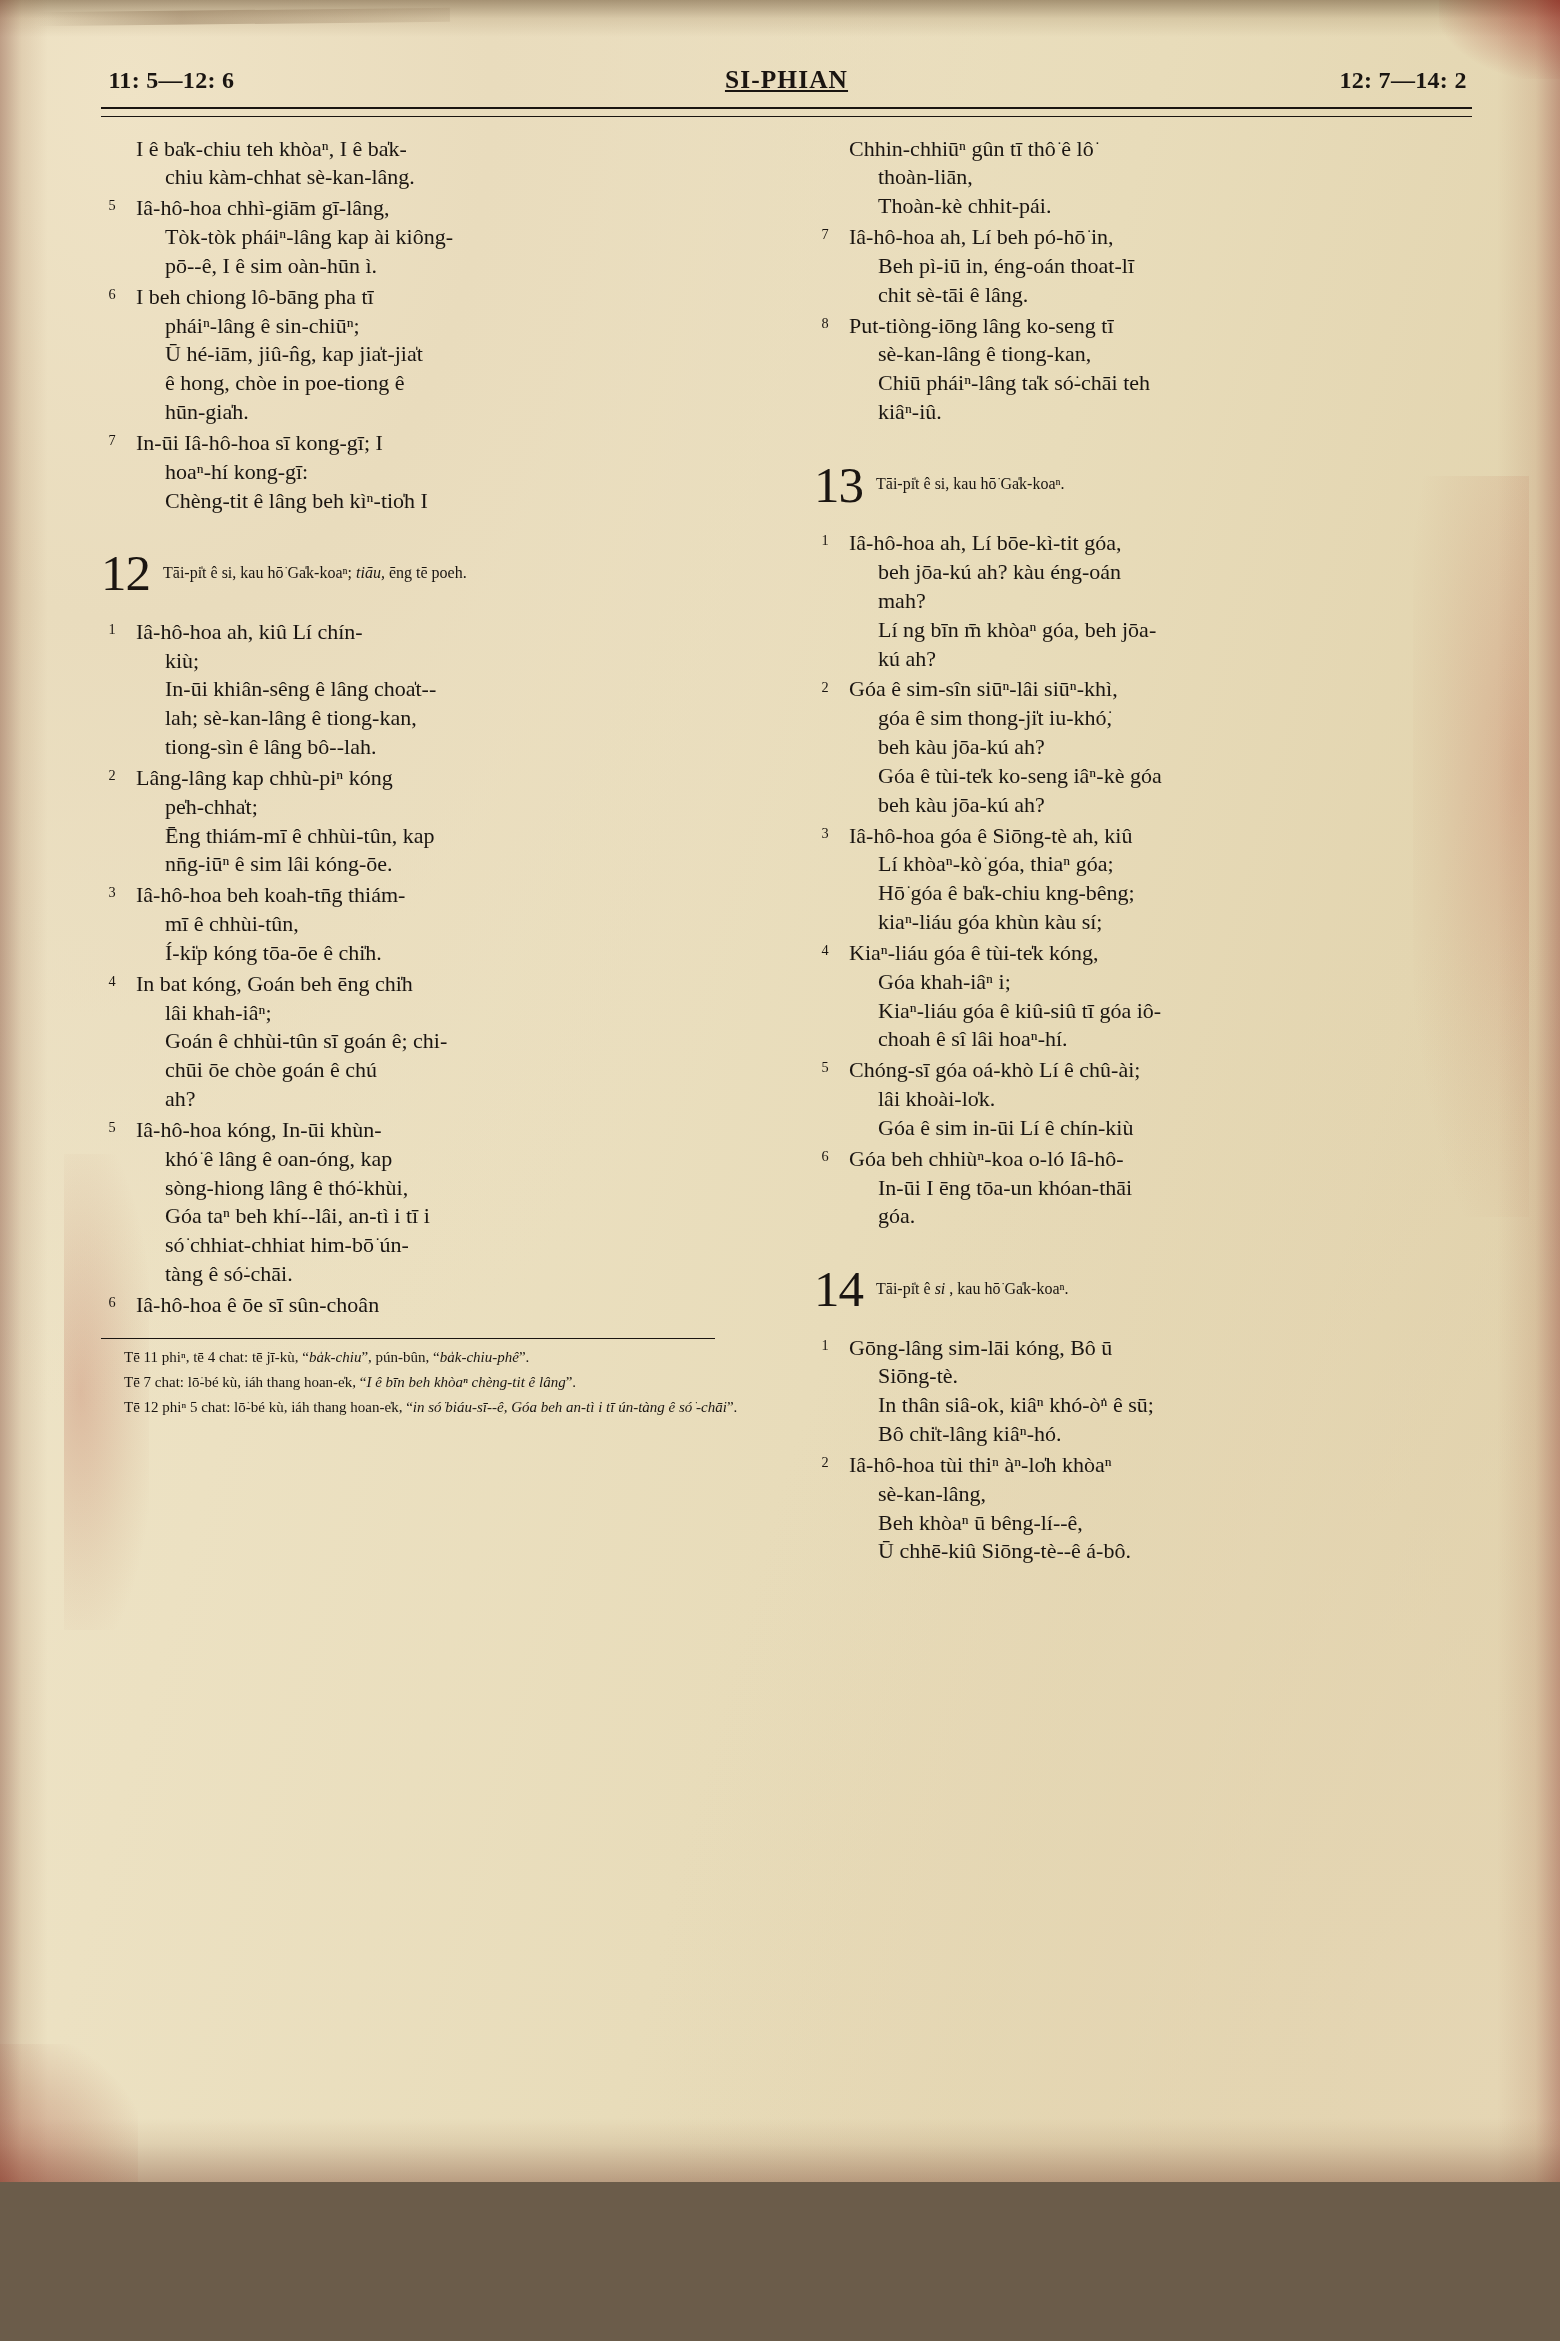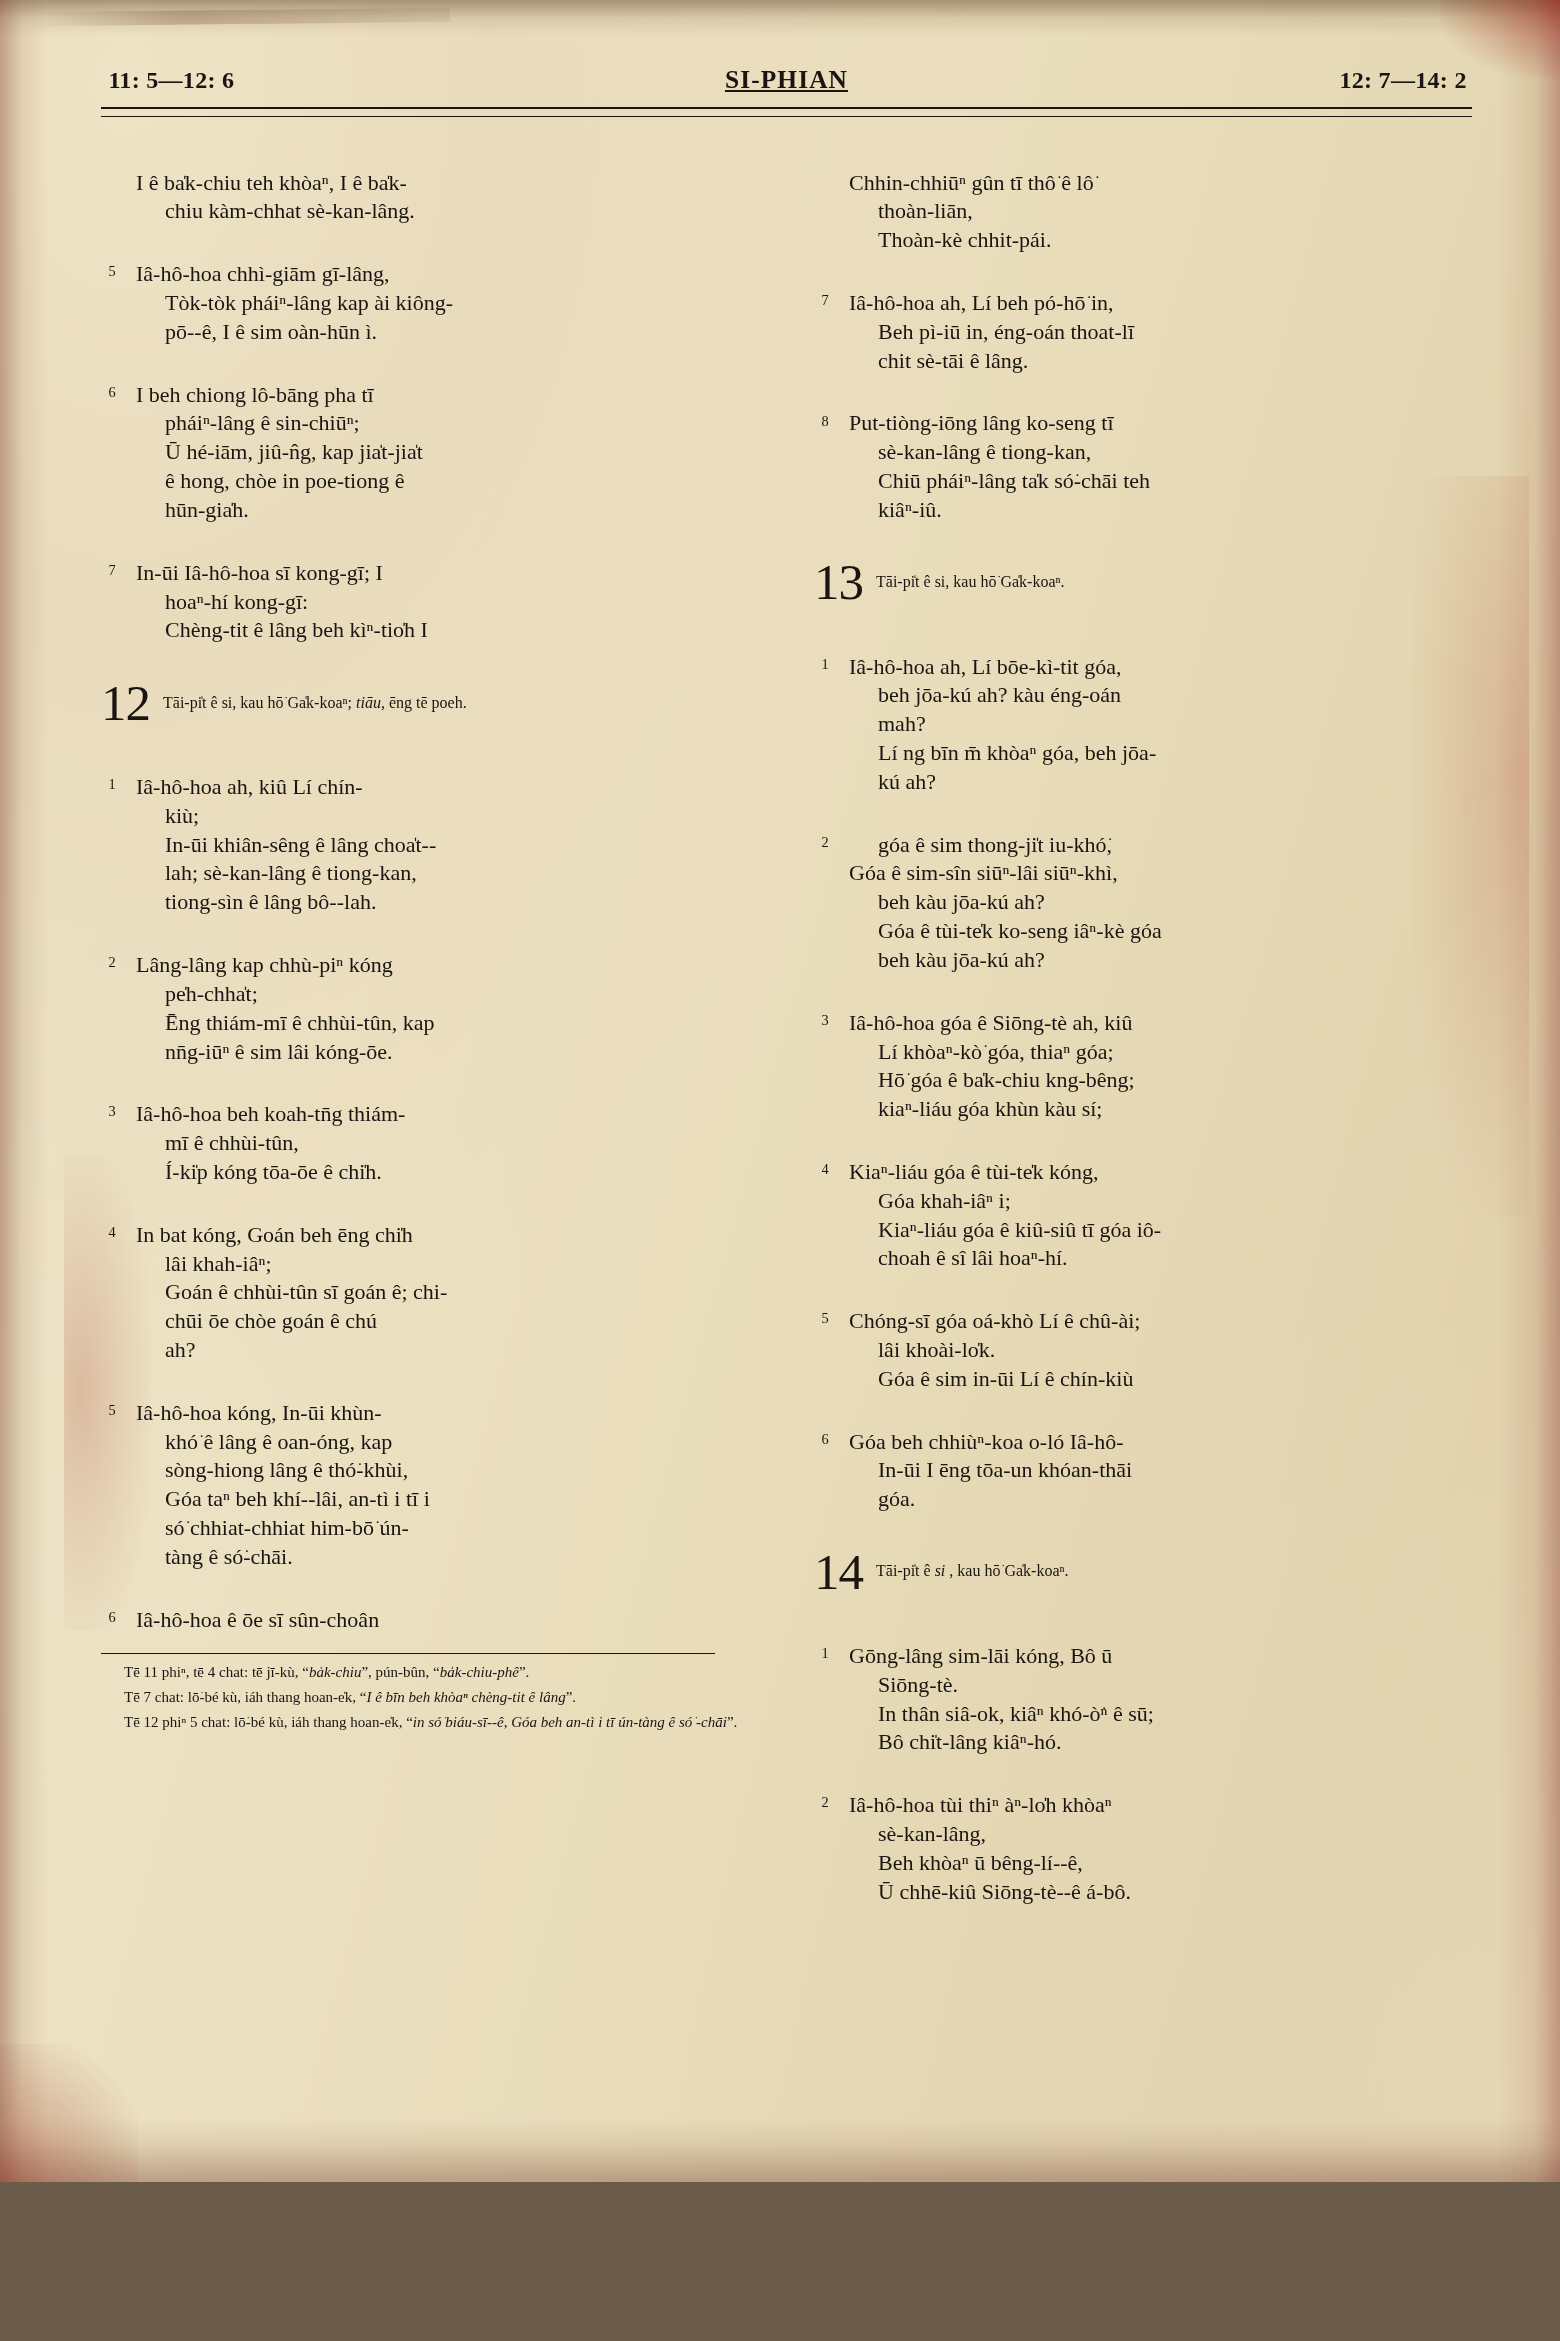--- a/index.html
+++ b/index.html
@@ -105,21 +105,20 @@
   .col.left { padding-right: 24px; }
   .col.right { padding-left: 31px; }
 
   
   .verse {
     position: relative;
     margin-bottom: 2.1px;
     padding-left: 35px;
     font-size: 22px;
     line-height: 1.31;
-    margin-top: 34px;
   }
   .verse .vnum {
     position: absolute;
     left: 7.4px;
     top: 2.1px;
     font-size: 14.3px;
     font-weight: normal;
   }
   .line {
     text-indent: 0;
@@ -315,22 +314,22 @@
           <div class="verse">
             <span class="vnum">1</span>
             <div class="line first">Iâ-hô-hoa ah, Lí bōe-kì-tit góa,</div>
             <div class="line cont">beh jōa-kú ah? kàu éng-oán</div>
             <div class="line cont">mah?</div>
             <div class="line cont">Lí ng bīn m̄ khòaⁿ góa, beh jōa-</div>
             <div class="line cont">kú ah?</div>
           </div>
           <div class="verse">
             <span class="vnum">2</span>
+            <div class="line first">Góa ê sim-sîn siūⁿ-lâi siūⁿ-khì,</div>
             <div class="line cont">góa ê sim thong-ji̍t iu-khó͘,</div>
-            <div class="line first">Góa ê sim-sîn siūⁿ-lâi siūⁿ-khì,</div>
             <div class="line cont">beh kàu jōa-kú ah?</div>
             <div class="line cont">Góa ê tùi-te̍k ko-seng iâⁿ-kè góa</div>
             <div class="line cont">beh kàu jōa-kú ah?</div>
           </div>
           <div class="verse">
             <span class="vnum">3</span>
             <div class="line first">Iâ-hô-hoa góa ê Siōng-tè ah, kiû</div>
             <div class="line cont">Lí khòaⁿ-kò͘ góa, thiaⁿ góa;</div>
             <div class="line cont">Hō͘ góa ê ba̍k-chiu kng-bêng;</div>
             <div class="line cont">kiaⁿ-liáu góa khùn kàu sí;</div>

